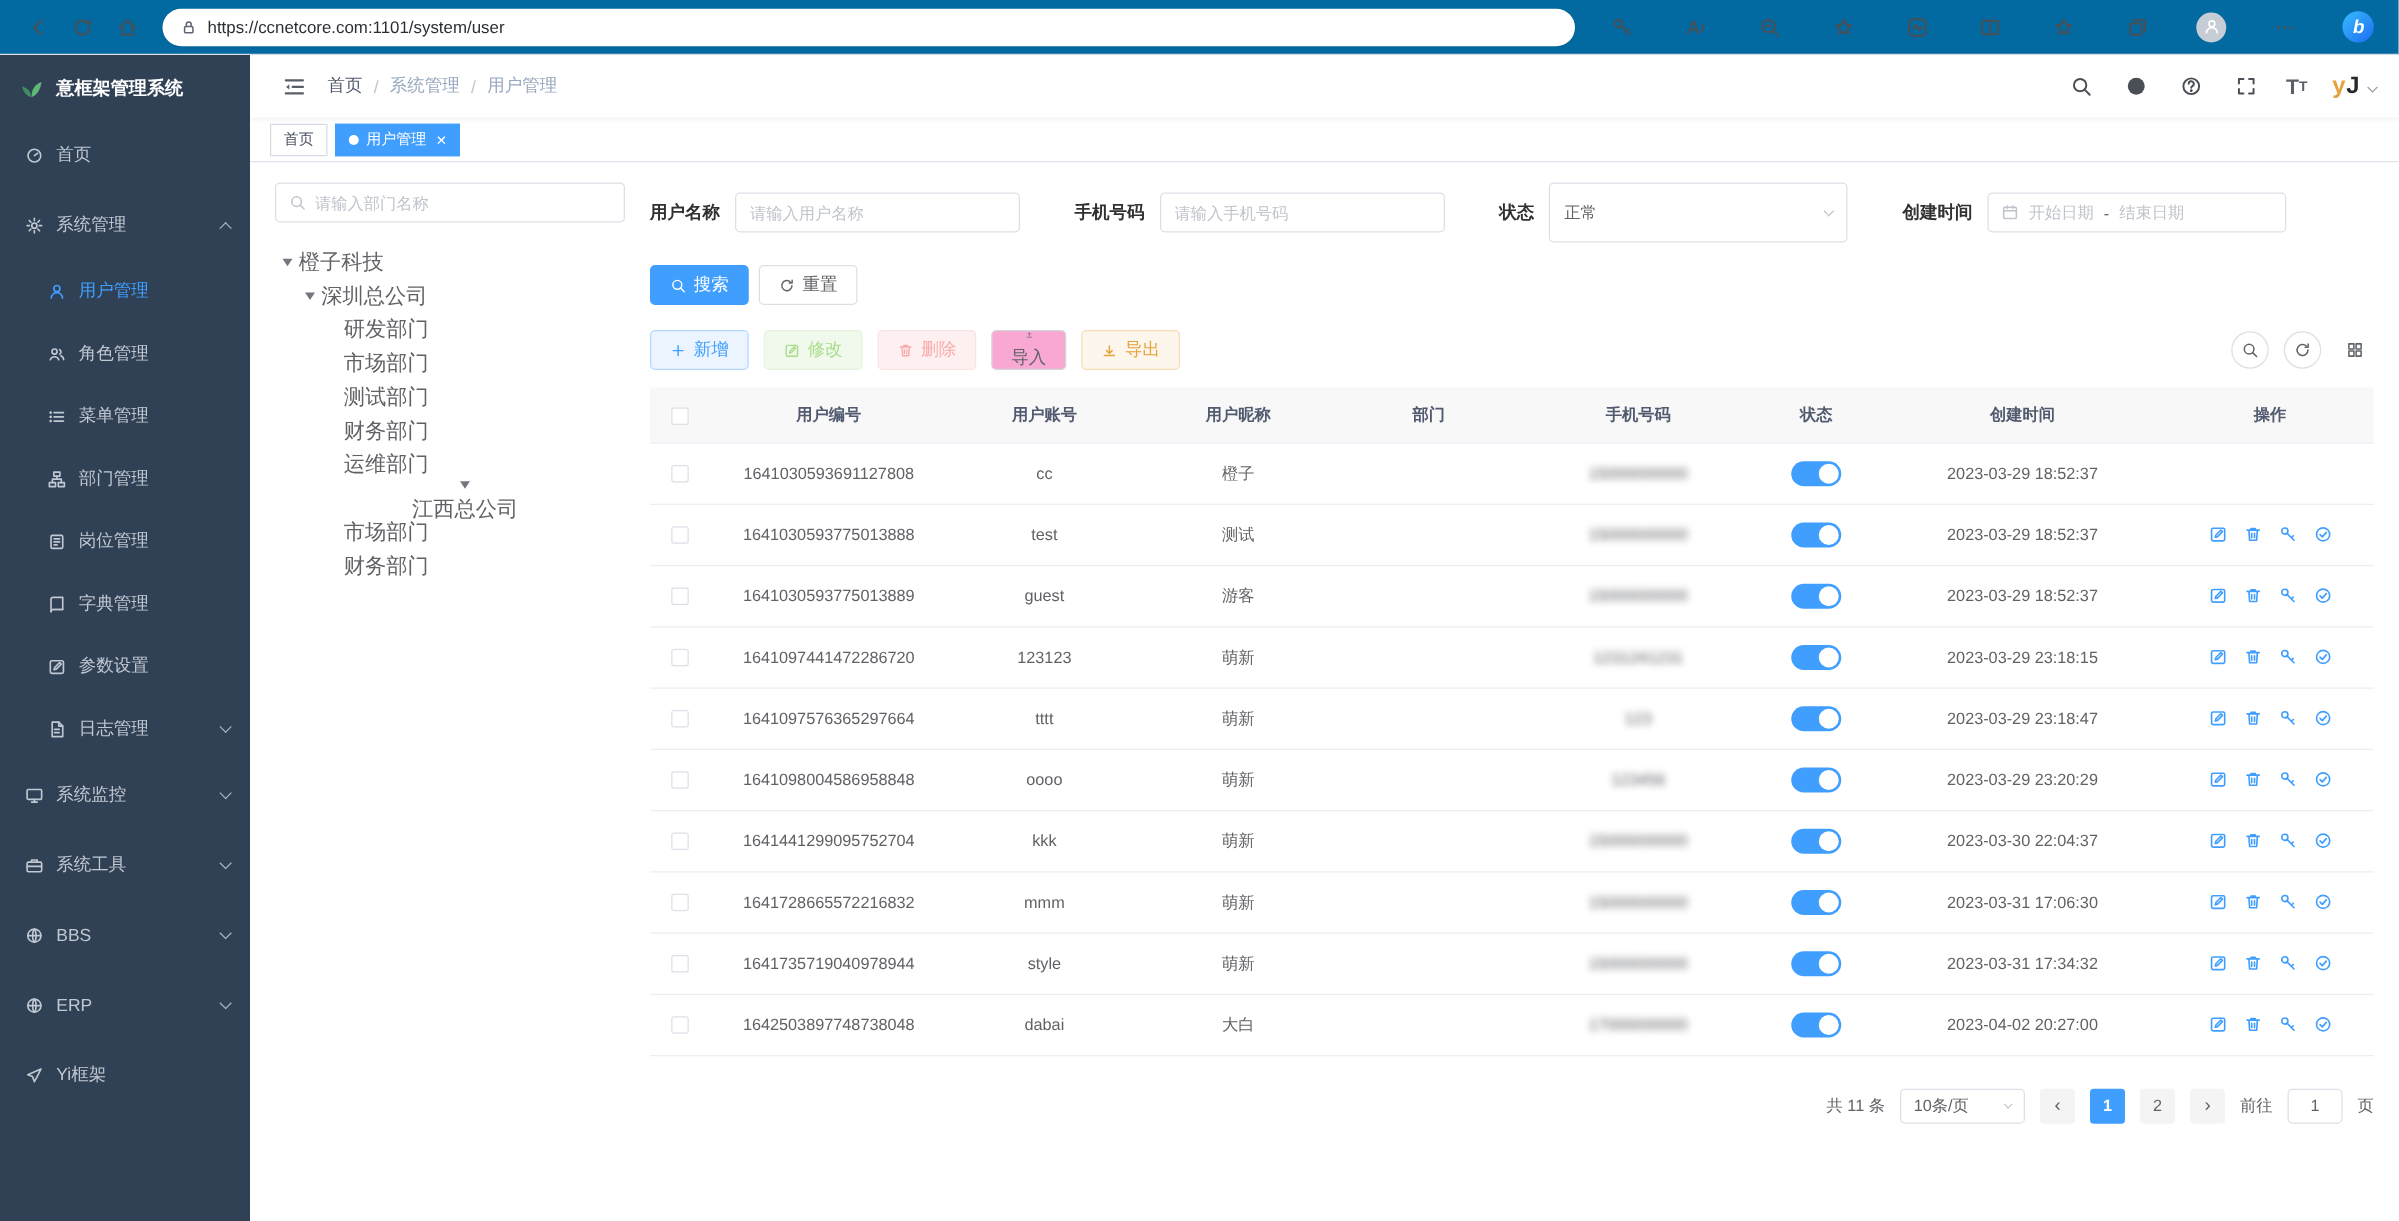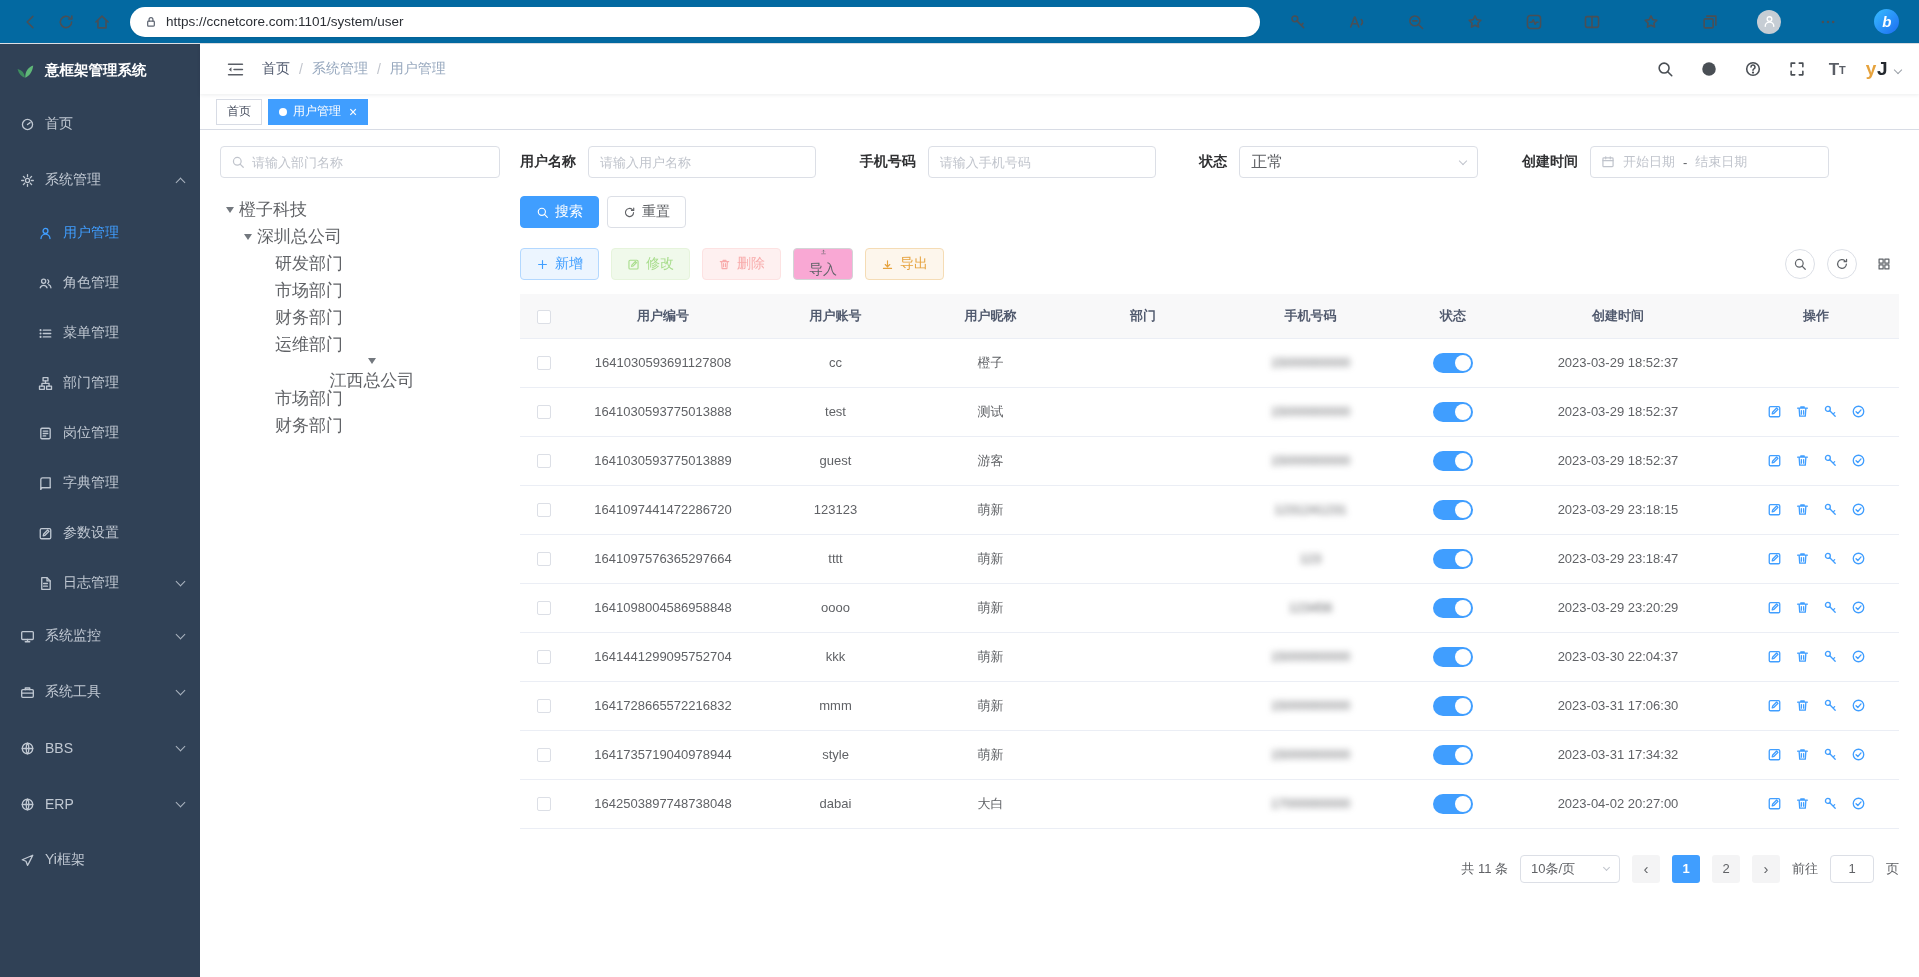--- a/index.html
+++ b/index.html
@@ -77,21 +77,21 @@
   .tree-node { height:27px; display:flex; align-items:center; gap:5px; font-size:17px; color:#606266; cursor:pointer; }
   .tri { width:0; height:0; border-left:4.5px solid transparent; border-right:4.5px solid transparent; border-top:6px solid #73787e; flex-shrink:0; }
 
   .main-panel { flex:1; min-width:0; }
 
   .filter-row { display:flex; align-items:center; justify-content:space-between; padding-right:70px; }
   .f-group { display:flex; align-items:center; gap:12px; }
   .f-label { font-size:14px; font-weight:bold; color:#303133; white-space:nowrap; }
   .f-input { width:228px; height:32px; border:1px solid #dcdfe6; border-radius:4px; padding:0 11px; font-size:13px; color:#606266; outline:none; }
   .f-input::placeholder { color:#c0c4cc; }
-  .select-box { width:239px; height:32px; border:1px solid #dcdfe6; border-radius:4px; display:flex; align-items:center; padding:0 11px; font-size:16px; color:#606266; cursor:pointer; }
+  .select-box { width:239px; height:48px; border:1px solid #dcdfe6; border-radius:4px; display:flex; align-items:center; padding:0 11px; font-size:13px; color:#606266; cursor:pointer; }
   .select-box .chev { margin-left:auto; color:#c0c4cc; width:6px; height:6px; }
   .daterange { width:239px; height:32px; border:1px solid #dcdfe6; border-radius:4px; display:flex; align-items:center; gap:8px; padding:0 10px; font-size:13px; color:#c0c4cc; cursor:pointer; }
   .daterange svg { width:14px; height:14px; color:#c0c4cc; flex-shrink:0; }
   .daterange .sep { color:#606266; }
 
   .action-row { margin-top:18px; display:flex; gap:8px; }
   .btn { height:32px; padding:0 15px; border-radius:4px; font-size:14px; display:inline-flex; align-items:center; gap:6px; border:1px solid #dcdfe6; background:#fff; color:#606266; }
   .btn svg { width:13px; height:13px; }
   .btn.primary { background:#409eff; border-color:#409eff; color:#fff; }
   .btn.plain-blue   { background:#ecf5ff; border-color:#b3d8ff; color:#409eff; }
@@ -557,20 +557,24 @@
     <i class="tri"></i>
     <span>深圳总公司</span>
   </div>
             <div class="tree-node" style="padding-left: 42px;">
     <i class="tri" style="visibility: hidden;"></i>
     <span>研发部门</span>
   </div>
             <div class="tree-node" style="padding-left: 42px;">
     <i class="tri" style="visibility: hidden;"></i>
     <span>市场部门</span>
+  </div>
+            <div class="tree-node" style="padding-left: 42px;">
+    <i class="tri" style="visibility: hidden;"></i>
+    <span>测试部门</span>
   </div>
             <div class="tree-node" style="padding-left: 42px;">
     <i class="tri" style="visibility: hidden;"></i>
     <span>财务部门</span>
   </div>
             <div class="tree-node" style="padding-left: 42px;">
     <i class="tri" style="visibility: hidden;"></i>
     <span>运维部门</span>
   </div>
             <div class="tree-node" style="padding-left: 24px; flex-direction: column;">

